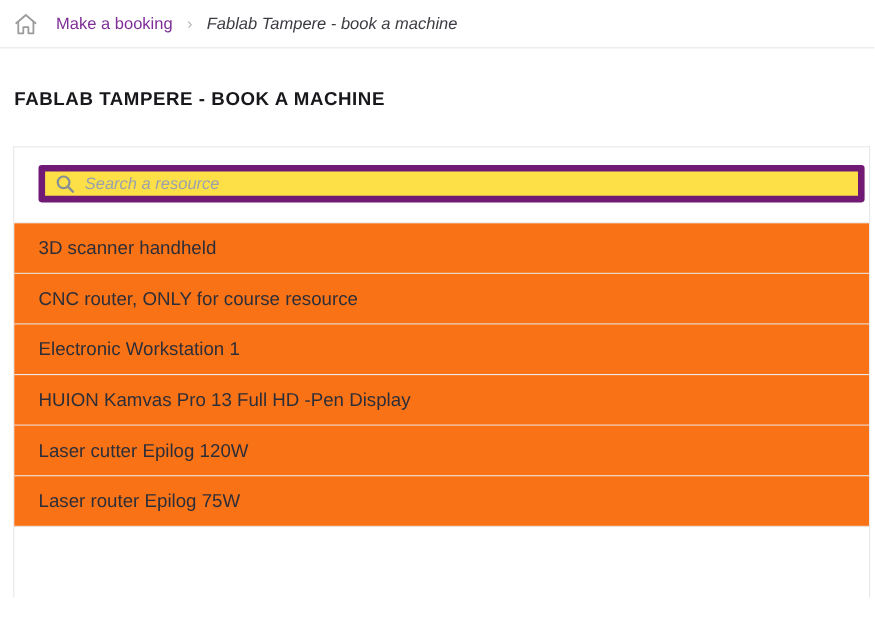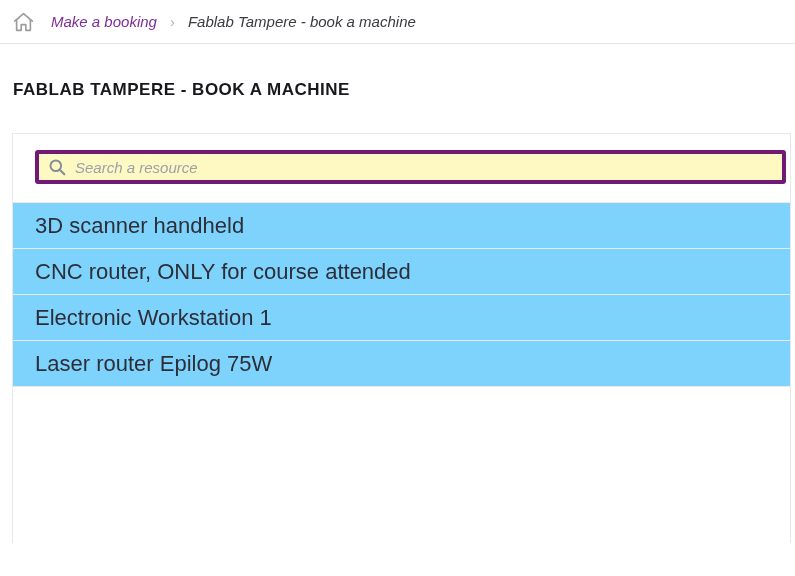--- a/index.html
+++ b/index.html
@@ -11,21 +11,20 @@
     height: 44px;
     display: flex;
     align-items: center;
     padding-left: 12px;
     border-bottom: 1px solid #e4e4e4;
     background: #ffffff;
   }
   .home-link { display: flex; align-items: center; margin-right: 16px; cursor: pointer; }
   .home-link svg { display: block; }
   .crumb-link {
-    font-style: italic;
     font-size: 15px;
     color: #7e2d96;
     text-decoration: none;
     cursor: pointer;
   }
   .crumb-sep {
     color: #b5b5b5;
     font-size: 15px;
     margin: 0 13px;
     font-style: normal;
@@ -52,22 +51,22 @@
     margin-left: 12px;
     width: 779px;
     height: 410px;
     border: 1px solid #e8e8eb;
     border-bottom: none;
     background: #ffffff;
   }
   .search-wrap { padding: 16px 4px 0 22px; }
   .search-box {
     height: 34px;
-    background: #fef9c3;
-    border: 4px solid #701a75;
+    background: #fde047;
+    border: 6px solid #701a75;
     border-radius: 3px;
     display: flex;
     align-items: center;
     padding-left: 9px;
   }
   .search-box svg { flex: 0 0 auto; display: block; }
   .search-input {
     flex: 1;
     height: 100%;
     border: none;
@@ -86,24 +85,24 @@
     margin-top: 18px;
     border-top: 1px solid #eaeaea;
     list-style: none;
   }
   .resource-row {
     height: 46px;
     display: flex;
     align-items: center;
     padding-left: 22px;
     border-bottom: 1px solid #eaeaea;
-    font-size: 22px;
+    font-size: 17px;
     color: #2d2e38;
     cursor: pointer;
-    background: #7dd3fc;
+    background: #f97316;
   }
 </style>
 </head>
 <body>
 
 <div class="breadcrumb-bar">
   <span class="home-link">
     <span>
       <svg width="23" height="22" viewBox="0 0 24 23" fill="none">
         <path d="M2.8 10.6 L12 2.8 L21.2 10.6" stroke="#9b9b9b" stroke-width="1.7" stroke-linecap="round" stroke-linejoin="round"></path>
@@ -126,17 +125,19 @@
           <circle cx="8.2" cy="8.2" r="5.6" stroke="#868d96" stroke-width="2.1"></circle>
           <path d="M12.6 12.6 L17.2 17.2" stroke="#868d96" stroke-width="2.3" stroke-linecap="round"></path>
         </svg>
       </span>
       <input class="search-input" type="text" placeholder="Search a resource" style="">
     </div>
   </div>
 
   <ul class="resource-list">
     <li class="resource-row">3D scanner handheld</li>
-    <li class="resource-row">CNC router, ONLY for course attended</li>
+    <li class="resource-row">CNC router, ONLY for course resource</li>
     <li class="resource-row">Electronic Workstation 1</li>
+    <li class="resource-row">HUION Kamvas Pro 13 Full HD -Pen Display</li>
+    <li class="resource-row">Laser cutter Epilog 120W</li>
     <li class="resource-row">Laser router Epilog 75W</li>
   </ul>
 </div>
 
 </body></html>

